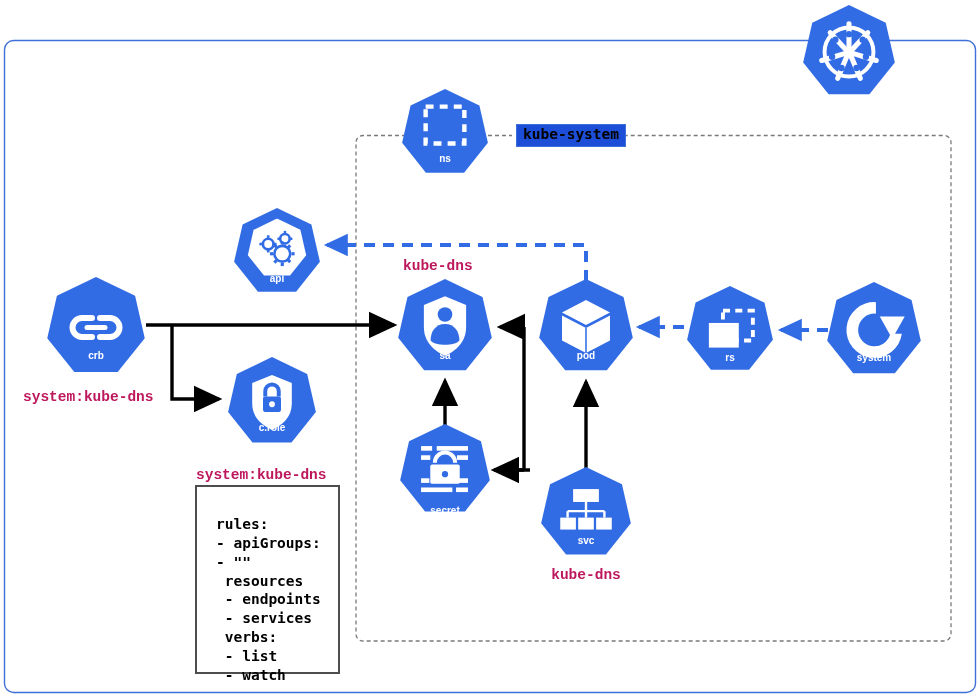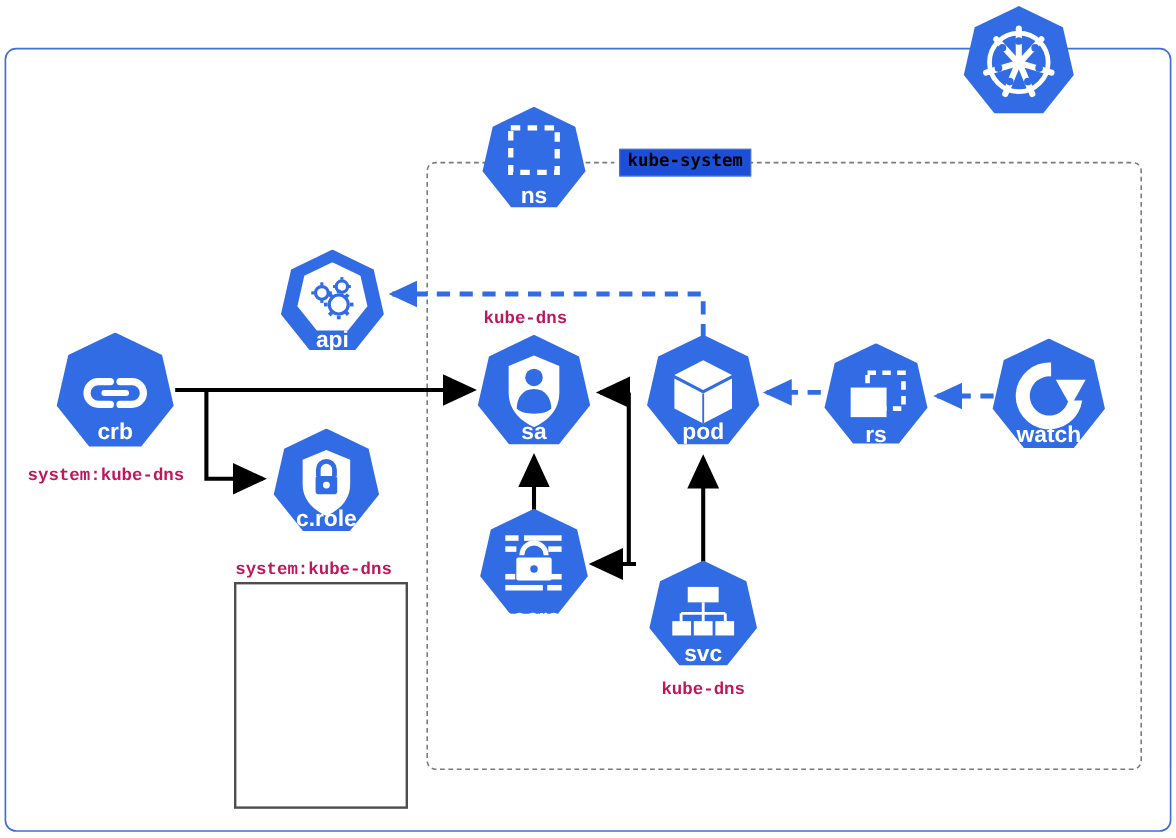--- a/index.html
+++ b/index.html
@@ -33,21 +33,21 @@
   }
   .lbl-bold {
     font-weight: bold;
     font-size: 14.5px;
   }
   .node-label {
     position: absolute;
     color: #ffffff;
     font-family: "Liberation Sans", sans-serif;
     font-weight: bold;
-    font-size: 19px;
+    font-size: 10px;
     text-align: center;
     white-space: pre;
   }
   .ns-chip {
     position: absolute;
     border: 1px solid #3f6fd8;
     background: #1d4ed8;
     font-family: "DejaVu Sans Mono", monospace;
     font-size: 14.5px;
     font-weight: bold;
@@ -270,29 +270,38 @@
     </g>
   </svg>
 
   <div class="node-label" style="left:395px; top:153px; width:100px;">ns</div>
   <div class="node-label" style="left:227px; top:273px; width:100px;">api</div>
   <div class="node-label" style="left:46px; top:350px; width:100px;">crb</div>
   <div class="node-label" style="left:222px; top:422px; width:100px;text-align:center;">c.role</div>
   <div class="node-label" style="left:395px; top:350px; width:100px;">sa</div>
   <div class="node-label" style="left:536px; top:350px; width:100px;">pod</div>
   <div class="node-label" style="left:680px; top:352px; width:100px;">rs</div>
-  <div class="node-label" style="left:824px; top:352px; width:100px;">watch</div>
+  <div class="node-label" style="left:824px; top:352px; width:100px;">system</div>
   <div class="node-label" style="left:395px; top:492px; width:100px;margin-top:13px;">secret</div>
   <div class="node-label" style="left:536px; top:535px; width:100px;">svc</div>
 
   <div class="txt lbl-bold" style="left:23px; top:389px;">system:kube-dns</div>
 
   <div class="txt lbl-bold" style="left:403px; top:258px;">kube-dns</div>
 
   <div class="txt lbl-bold" style="left:196px; top:467px;">system:kube-dns</div>
 
   <div class="txt lbl-bold centered" style="left:486px; top:567px; width:200px;">kube-dns</div>
 
   <div class="ns-chip" style="left:516px; top:124px;">kube-system</div>
 
   <div class="code-box" style="left:195px; top:485px; width:145px; height:189px;"></div>
+  <div class="code-text" style="left:216px; top:515px;" id="rules-text">rules:
+- apiGroups:
+- ""
+ resources
+ - endpoints
+ - services
+ verbs:
+ - list
+ - watch</div>
 
 </div>
 
 </body></html>

